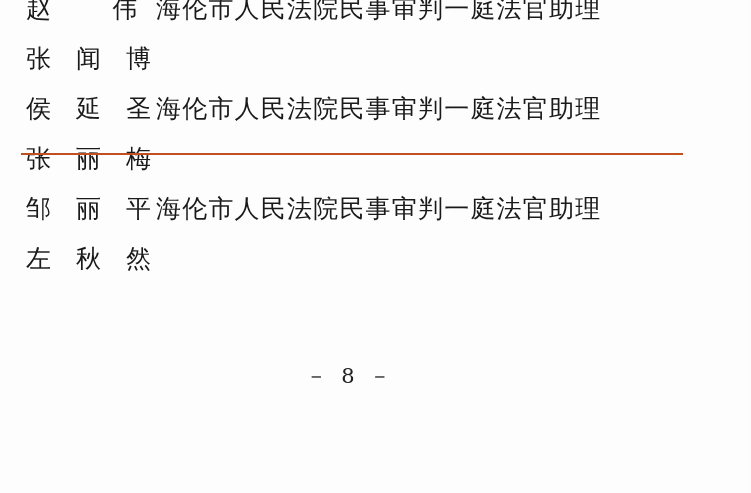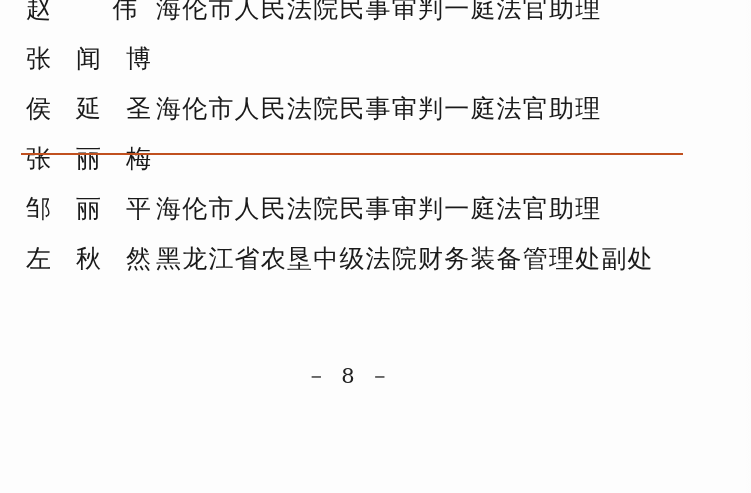--- a/index.html
+++ b/index.html
@@ -145,21 +145,20 @@
       </span>
       <span class="title-cell">海伦市人民法院民事审判一庭法官助理</span>
     </div>
 
     <div class="doc-row">
       <span class="name-cell three-char">
         <span>左</span>
         <span>秋</span>
         <span>然</span>
       </span>
-      <span class="title-cell">黑龙江省农垦中级法院财务装备管理处副处</span>
     </div>
 
   </div>
 
   <div class="rule-line" style="background: rgb(192, 80, 31);"></div>
 
   <div class="page-number">－ 8 －</div>
 
   <div class="edge-fade-right"></div>
 

